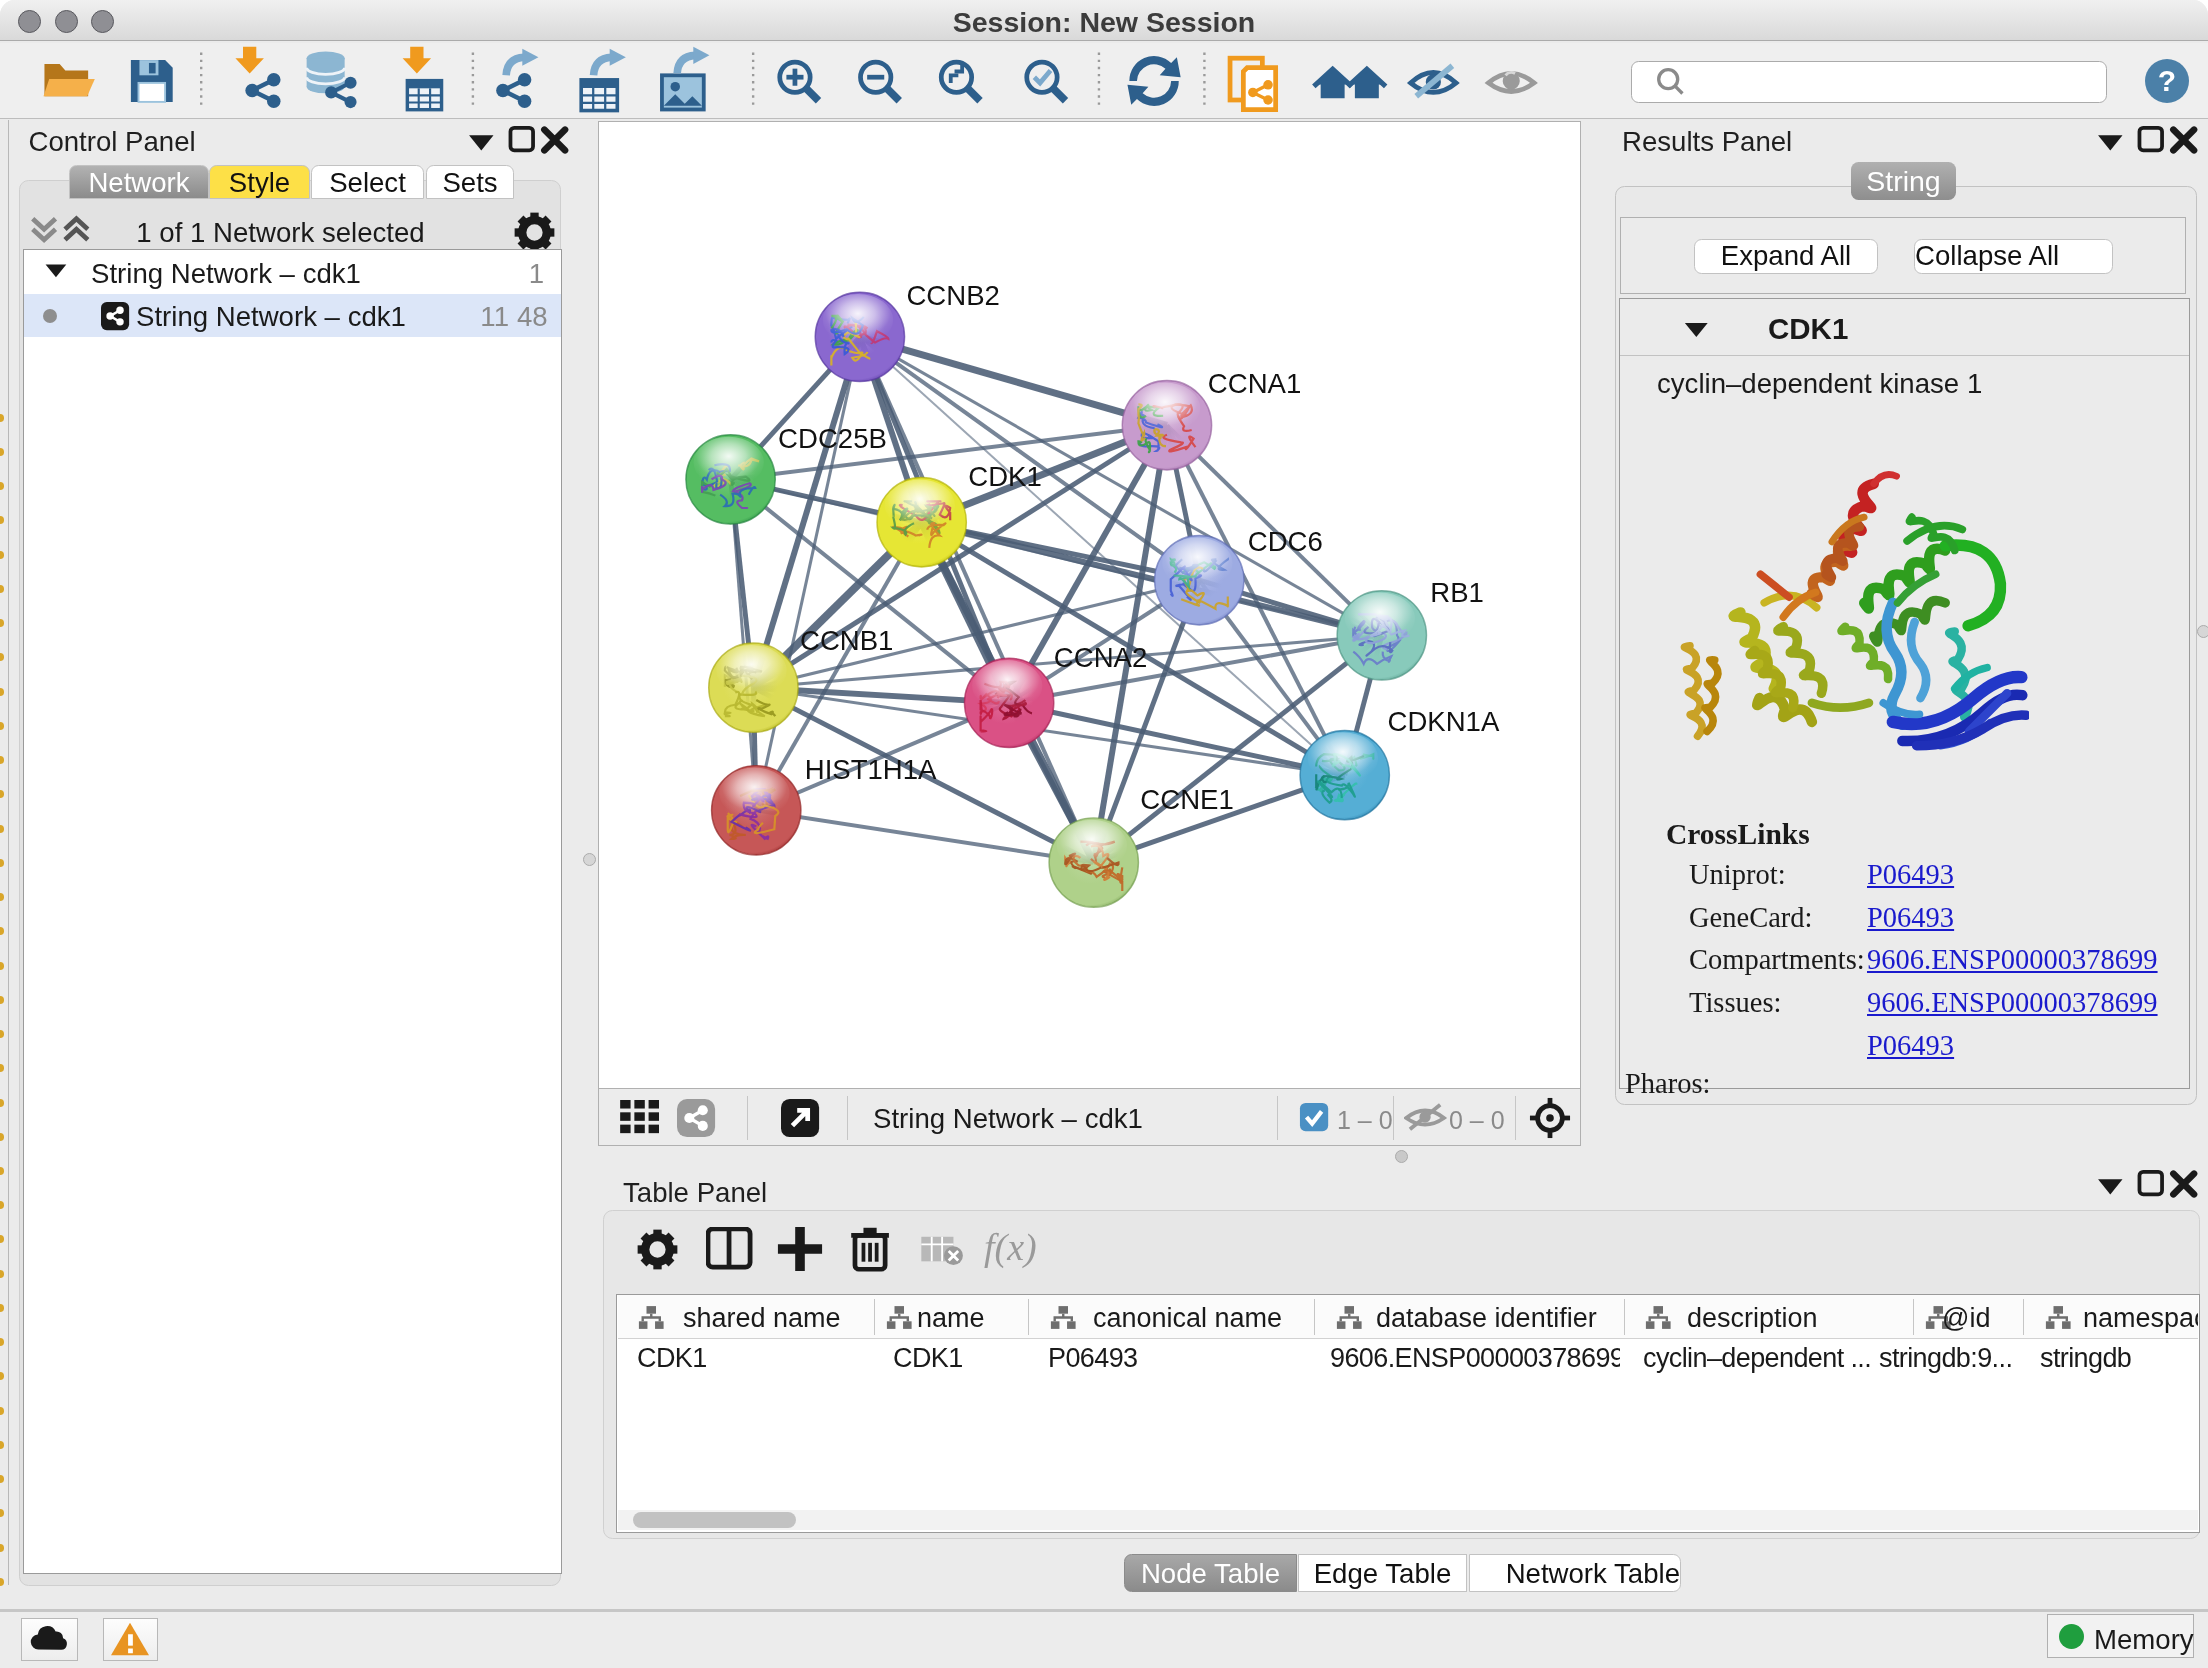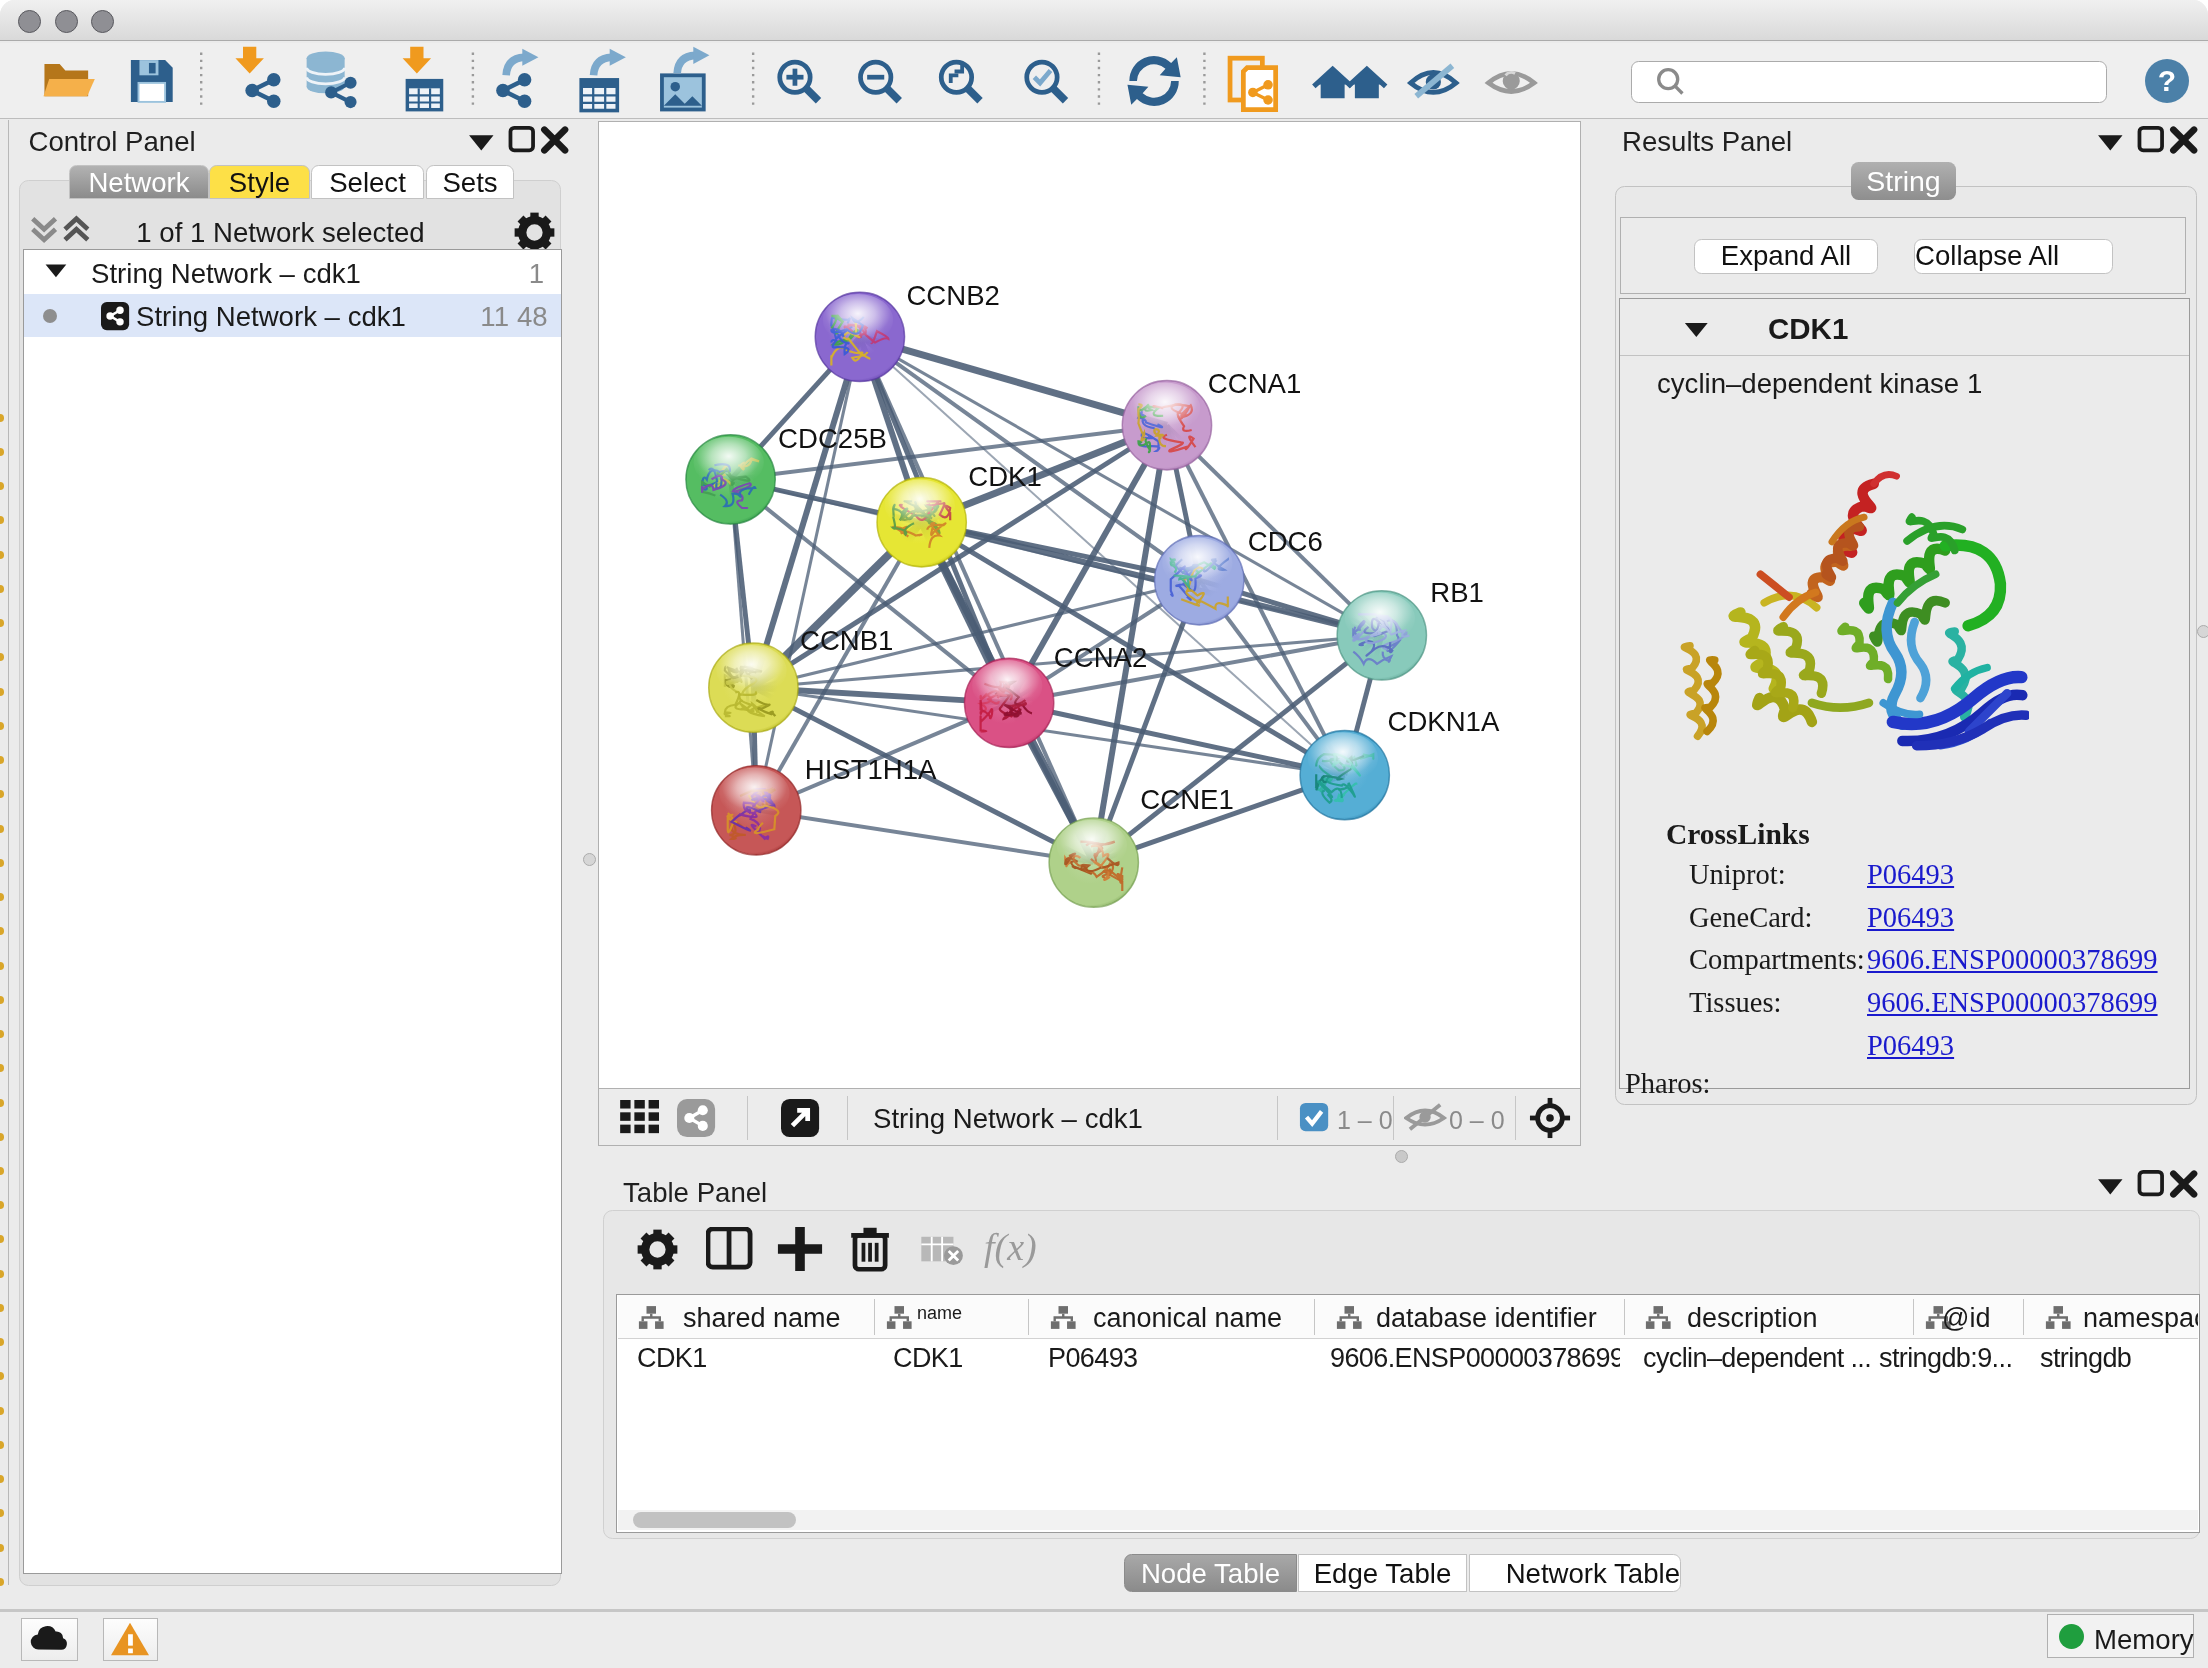--- a/index.html
+++ b/index.html
@@ -6,20 +6,21 @@
 .abs { position:absolute; }
 .txt { position:absolute; white-space:nowrap; color:#1a1a1a; }
 .panel-label { font-size:27.6px; color:#1f1f1f; }
 .vr { position:absolute; width:0; border-left:1.9px dotted #9a9a9a; }
 </style></head><body>
 <div id="win">
 <div class="abs" style="left:0;top:0;width:2208px;height:41px;background:linear-gradient(#f0f0f0,#d9d9d9);border-bottom:1.9px solid #ababab;"></div>
     <div class="abs" style="left:18px;top:9.5px;width:23px;height:23px;border-radius:50%;background:#8f8f94;border:1.9px solid #59595e;"></div>
     <div class="abs" style="left:55px;top:9.5px;width:23px;height:23px;border-radius:50%;background:#8f8f94;border:1.9px solid #59595e;"></div>
     <div class="abs" style="left:91px;top:9.5px;width:23px;height:23px;border-radius:50%;background:#8f8f94;border:1.9px solid #59595e;"></div>
+    <div class="txt" style="left:0;top:5.7px;width:2208px;text-align:center;font-size:28.5px;font-weight:bold;color:#3c3c3c;">Session: New Session</div>
     <div class="abs" style="left:0;top:43px;width:2208px;height:76px;background:#efefef;border-bottom:1.9px solid #bdbdbd;">
 <svg width="1569" height="76" viewBox="0 0 1650 80" style="position:absolute;left:0;top:0">
         <g transform="translate(72,40)">
       <path d="M-26,-18 L-10,-18 L-4,-11 L20,-11 L20,16 L-26,16 Z" fill="#b5761a"></path>
       <path d="M-21,-2 L27,-2 L19,16 L-27,16 Z" fill="#f5b04a"></path>
     </g>
         <g transform="translate(159,40)">
       <path d="M-22,-22 h36 l8,8 v36 h-44 z" fill="#2d5f8c"></path>
       <rect x="-13" y="-22" width="20" height="16" fill="#9cc3dd"></rect>
       <rect x="-3" y="-19" width="7" height="11" fill="#2d5f8c"></rect>
@@ -679,21 +680,21 @@
     <div class="txt" style="left:683px;top:1303px;width:191px;overflow:hidden;font-size:27px;">shared name</div>
     <div class="abs" style="left:874px;top:1299px;width:0;height:36px;border-left:1.9px solid #c6c6c6;"></div>
     <svg width="28.5" height="27" viewBox="0 0 30 28" style="position:absolute;left:885px;top:1304px">
       <g transform="translate(2,2) scale(1.0)" fill="#6e6e6e">
         <rect x="8" y="0" width="10" height="8"></rect>
         <rect x="0" y="16" width="9" height="8"></rect>
         <rect x="17" y="16" width="9" height="8"></rect>
         <path d="M13,8 v4 M4,16 v-4 h18 v4" stroke="#6e6e6e" stroke-width="2.5" fill="none"></path>
       </g>
     </svg>
-    <div class="txt" style="left:917px;top:1303px;width:111px;overflow:hidden;font-size:18px;">name</div>
+    <div class="txt" style="left:917px;top:1303px;width:111px;overflow:hidden;font-size:27px;">name</div>
     <div class="abs" style="left:1028px;top:1299px;width:0;height:36px;border-left:1.9px solid #c6c6c6;"></div>
     <svg width="28.5" height="27" viewBox="0 0 30 28" style="position:absolute;left:1049px;top:1304px">
       <g transform="translate(2,2) scale(1.0)" fill="#6e6e6e">
         <rect x="8" y="0" width="10" height="8"></rect>
         <rect x="0" y="16" width="9" height="8"></rect>
         <rect x="17" y="16" width="9" height="8"></rect>
         <path d="M13,8 v4 M4,16 v-4 h18 v4" stroke="#6e6e6e" stroke-width="2.5" fill="none"></path>
       </g>
     </svg>
     <div class="txt" style="left:1093px;top:1303px;width:222px;overflow:hidden;font-size:27px;">canonical name</div>

